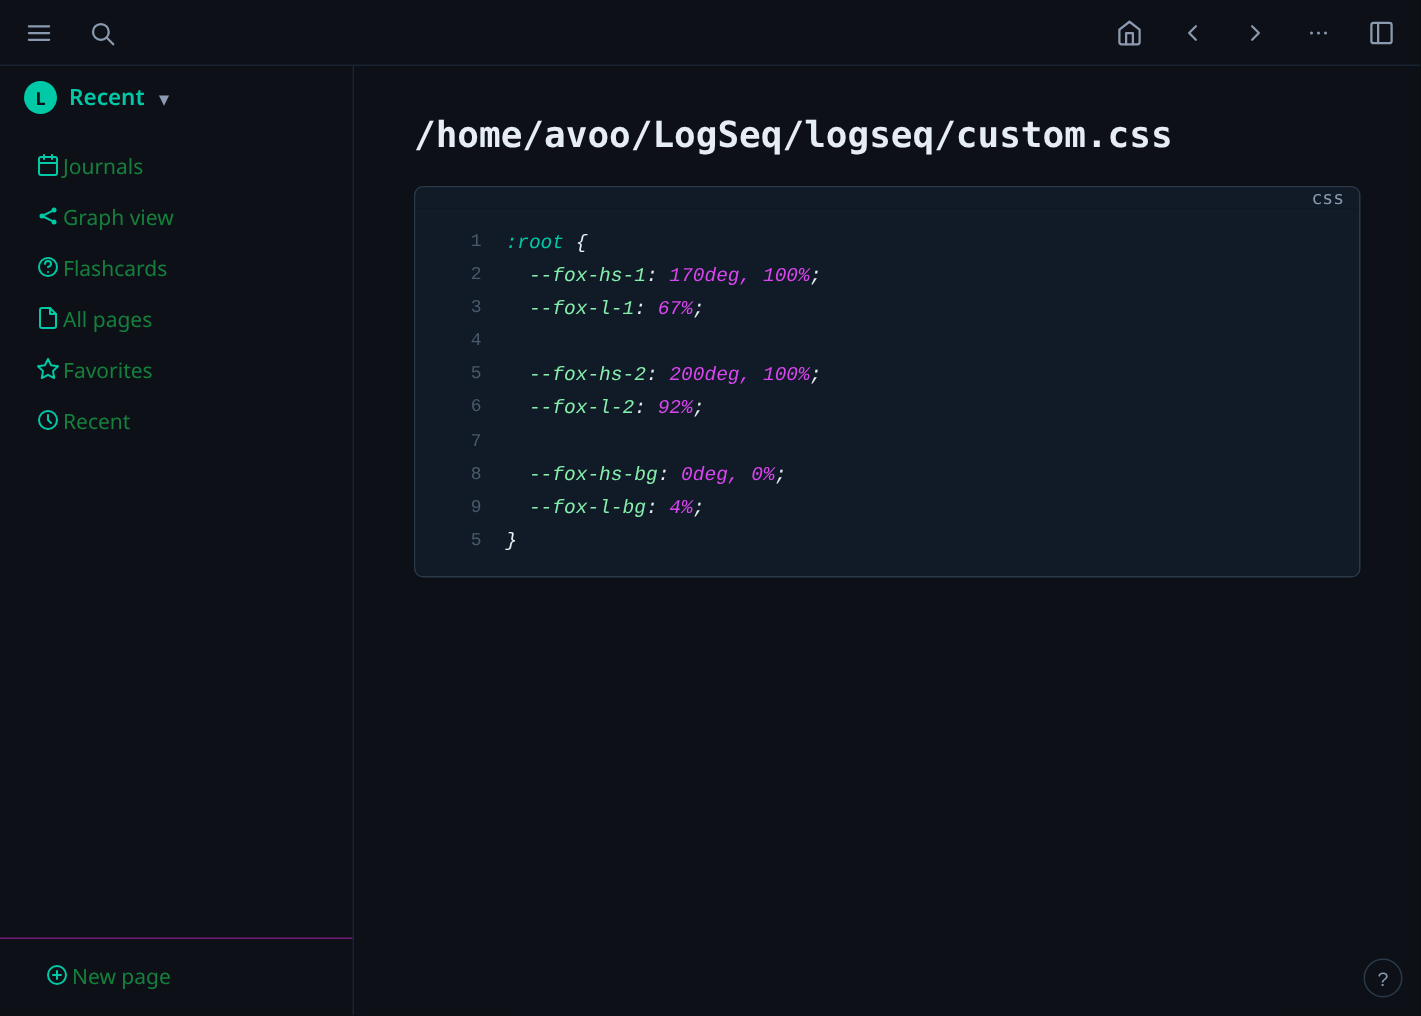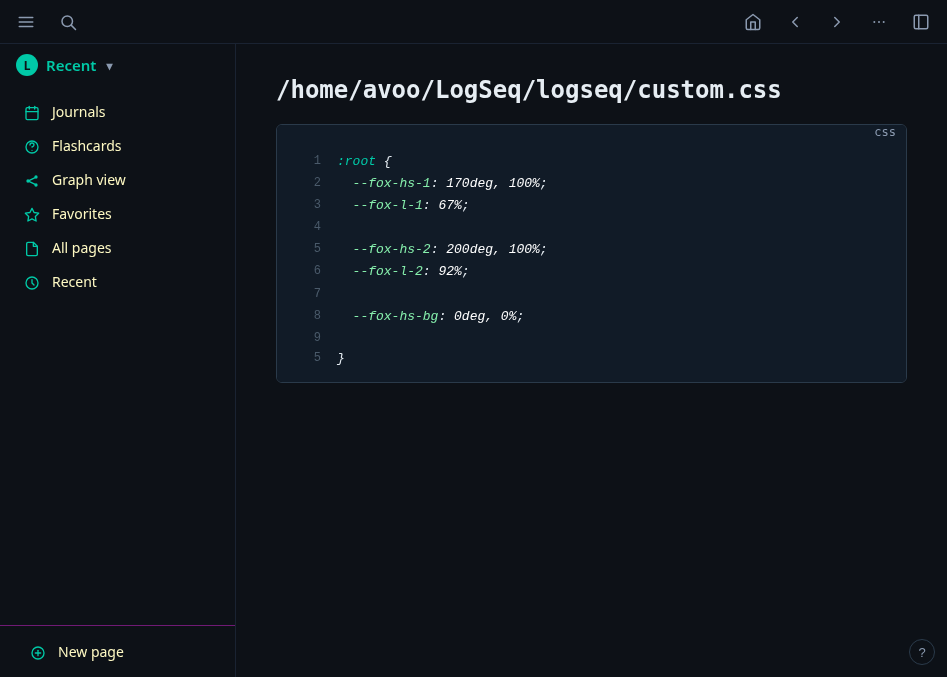--- a/index.html
+++ b/index.html
@@ -65,25 +65,25 @@
       flex-direction: column;
       flex-shrink: 0;
     }
     .sidebar-content {
       flex: 1;
       padding: 8px 0;
       overflow-y: auto;
     }
     .sidebar-item {
       display: flex;
-      align-items: flex-end;
-      gap: 10px;
+      align-items: flex-start;
+      gap: 0;
       padding: 7px 16px;
       cursor: pointer;
-      color: #fef9c3;
+      color: #15803d;
       font-size: 14px;
       border-radius: 4px;
       margin: 1px 6px;
     }
     .sidebar-item .item-icon {
       font-size: 16px;
       width: 20px;
       display: flex;
       align-items: center;
       justify-content: center;
@@ -179,21 +179,21 @@
     .code-text {
       color: #c9d1d9;
       font-style: italic;
     }
 
     
     .c-selector { color: #00c9a7; }
     .c-brace { color: #e6edf3; }
     .c-prop { color: #86efac; }
     .c-colon { color: #e6edf3; }
-    .c-value-num { color: #ffffff; }
+    .c-value-num { color: #d946ef; }
 
     
     .help-btn {
       position: absolute;
       bottom: 12px;
       right: 12px;
       width: 26px;
       height: 26px;
       border-radius: 50%;
       border: 1px solid #2a3a4a;
@@ -288,58 +288,58 @@
             <line x1="8" y1="2" x2="8" y2="6"></line>
             <line x1="3" y1="10" x2="21" y2="10"></line>
           </svg>
         </span>
         <span>Journals</span>
       </div>
 
       <div class="sidebar-item">
         <span class="item-icon">
           <svg class="svg-icon" viewBox="0 0 24 24" style="width:16px;height:16px;">
-            <circle cx="12" cy="12" r="9"></circle>
-            <path d="M9 9a3 3 0 0 1 6 0c0 2-3 3-3 3"></path>
-            <line x1="12" y1="17" x2="12.01" y2="17"></line>
-          </svg>
-        </span>
-        <span>Flashcards</span>
-      </div>
-
-      <div class="sidebar-item">
-        <span class="item-icon">
-          <svg class="svg-icon" viewBox="0 0 24 24" style="width:16px;height:16px;">
             <circle cx="6" cy="12" r="2.5" fill="currentColor" stroke="none"></circle>
             <circle cx="18" cy="6" r="2.5" fill="currentColor" stroke="none"></circle>
             <circle cx="18" cy="18" r="2.5" fill="currentColor" stroke="none"></circle>
             <line x1="8.2" y1="11" x2="16" y2="7.2"></line>
             <line x1="8.2" y1="13" x2="16" y2="16.8"></line>
           </svg>
         </span>
         <span>Graph view</span>
       </div>
 
       <div class="sidebar-item">
         <span class="item-icon">
           <svg class="svg-icon" viewBox="0 0 24 24" style="width:16px;height:16px;">
-            <polygon points="12 2 15.09 8.26 22 9.27 17 14.14 18.18 21.02 12 17.77 5.82 21.02 7 14.14 2 9.27 8.91 8.26 12 2"></polygon>
-          </svg>
-        </span>
-        <span>Favorites</span>
+            <circle cx="12" cy="12" r="9"></circle>
+            <path d="M9 9a3 3 0 0 1 6 0c0 2-3 3-3 3"></path>
+            <line x1="12" y1="17" x2="12.01" y2="17"></line>
+          </svg>
+        </span>
+        <span>Flashcards</span>
       </div>
 
       <div class="sidebar-item">
         <span class="item-icon">
           <svg class="svg-icon" viewBox="0 0 24 24" style="width:16px;height:16px;">
             <path d="M14 2H6a2 2 0 0 0-2 2v16a2 2 0 0 0 2 2h12a2 2 0 0 0 2-2V8z"></path>
             <polyline points="14 2 14 8 20 8"></polyline>
           </svg>
         </span>
         <span>All pages</span>
+      </div>
+
+      <div class="sidebar-item">
+        <span class="item-icon">
+          <svg class="svg-icon" viewBox="0 0 24 24" style="width:16px;height:16px;">
+            <polygon points="12 2 15.09 8.26 22 9.27 17 14.14 18.18 21.02 12 17.77 5.82 21.02 7 14.14 2 9.27 8.91 8.26 12 2"></polygon>
+          </svg>
+        </span>
+        <span>Favorites</span>
       </div>
 
       <div class="sidebar-item">
         <span class="item-icon">
           <svg class="svg-icon" viewBox="0 0 24 24" style="width:16px;height:16px;">
             <circle cx="12" cy="12" r="9"></circle>
             <polyline points="12 7 12 12 15 15"></polyline>
           </svg>
         </span>
         <span>Recent</span>
@@ -417,20 +417,23 @@
 
         <div class="code-line">
           <span class="line-number">8</span>
           <span class="code-text">
             <span class="c-prop">&nbsp;&nbsp;--fox-hs-bg</span><span class="c-colon">: </span><span class="c-value-num">0deg, 0%</span><span class="c-colon">;</span>
           </span>
         </div>
 
         <div class="code-line">
           <span class="line-number">9</span>
+          <span class="code-text">
+            <span class="c-prop">&nbsp;&nbsp;--fox-l-bg</span><span class="c-colon">: </span><span class="c-value-num">4%</span><span class="c-colon">;</span>
+          </span>
         </div>
 
         <div class="code-line">
           <span class="line-number">5</span>
           <span class="code-text">
             <span class="c-brace">}</span>
           </span>
         </div>
 
       </div>

